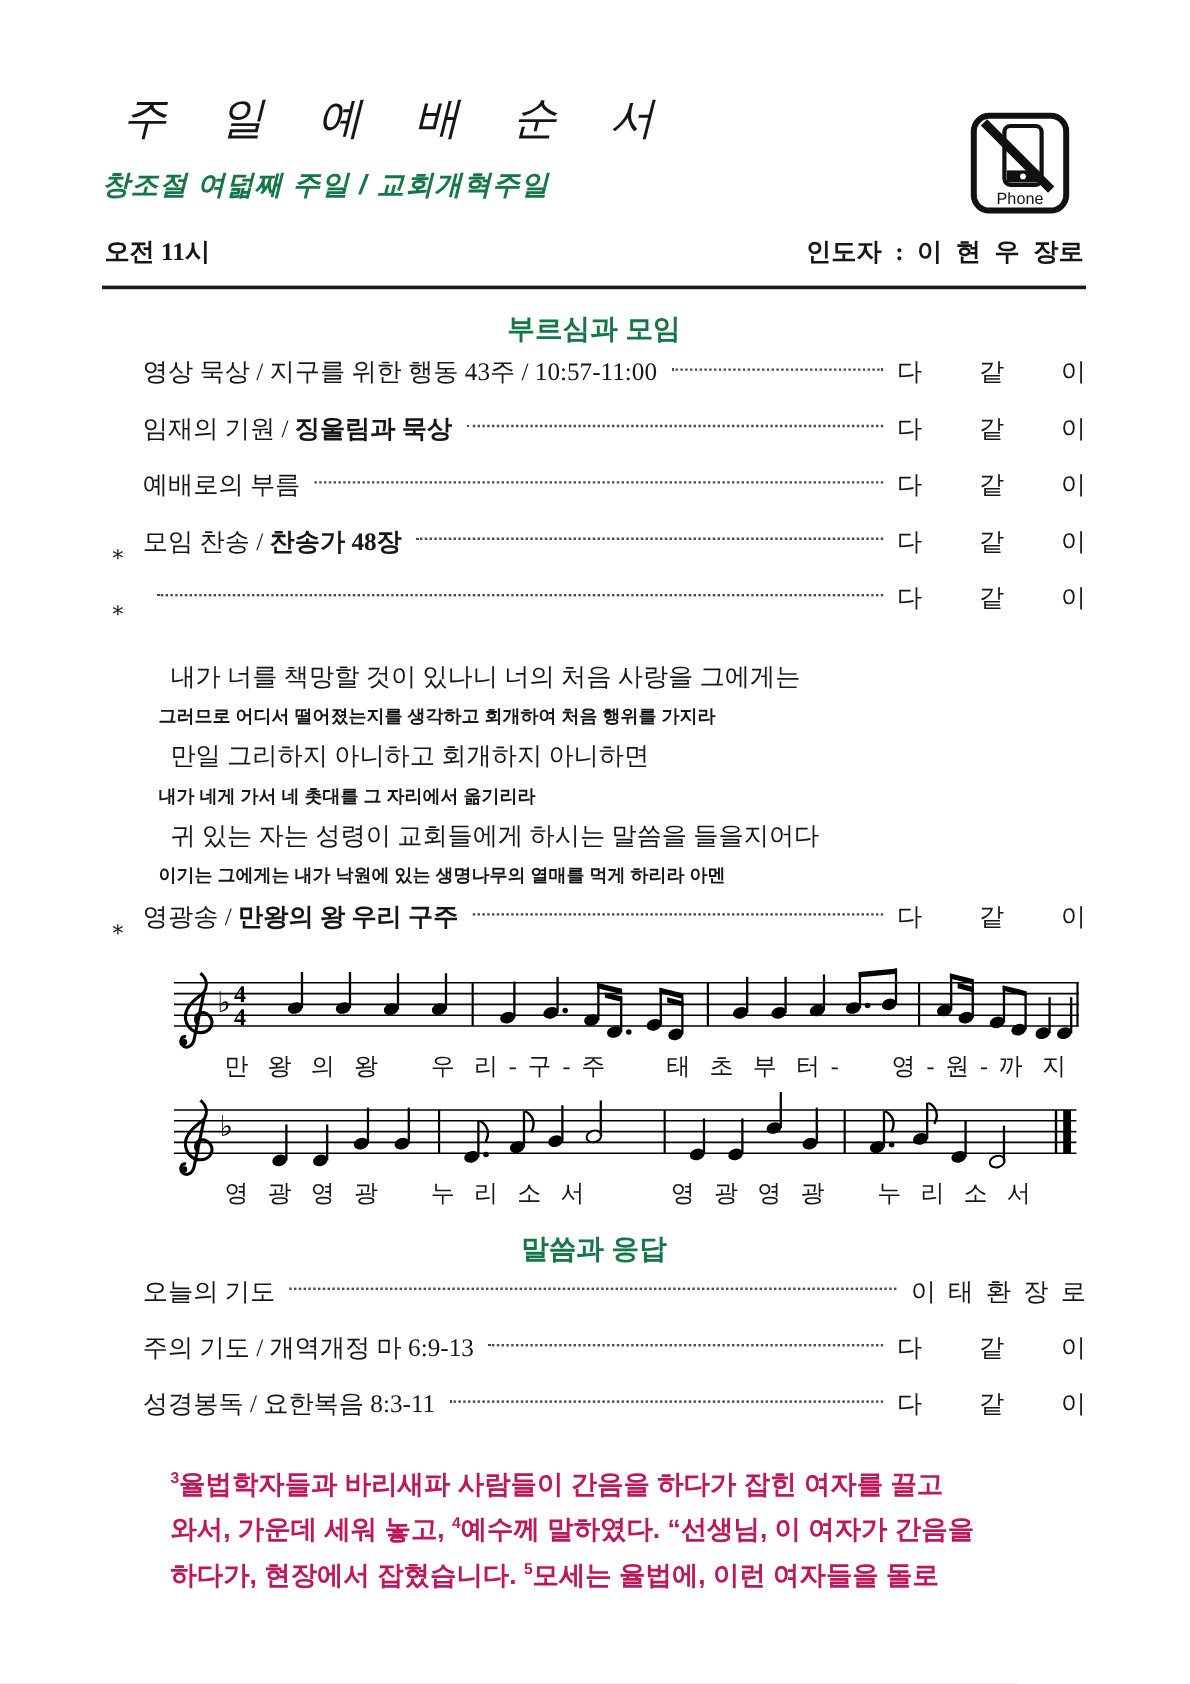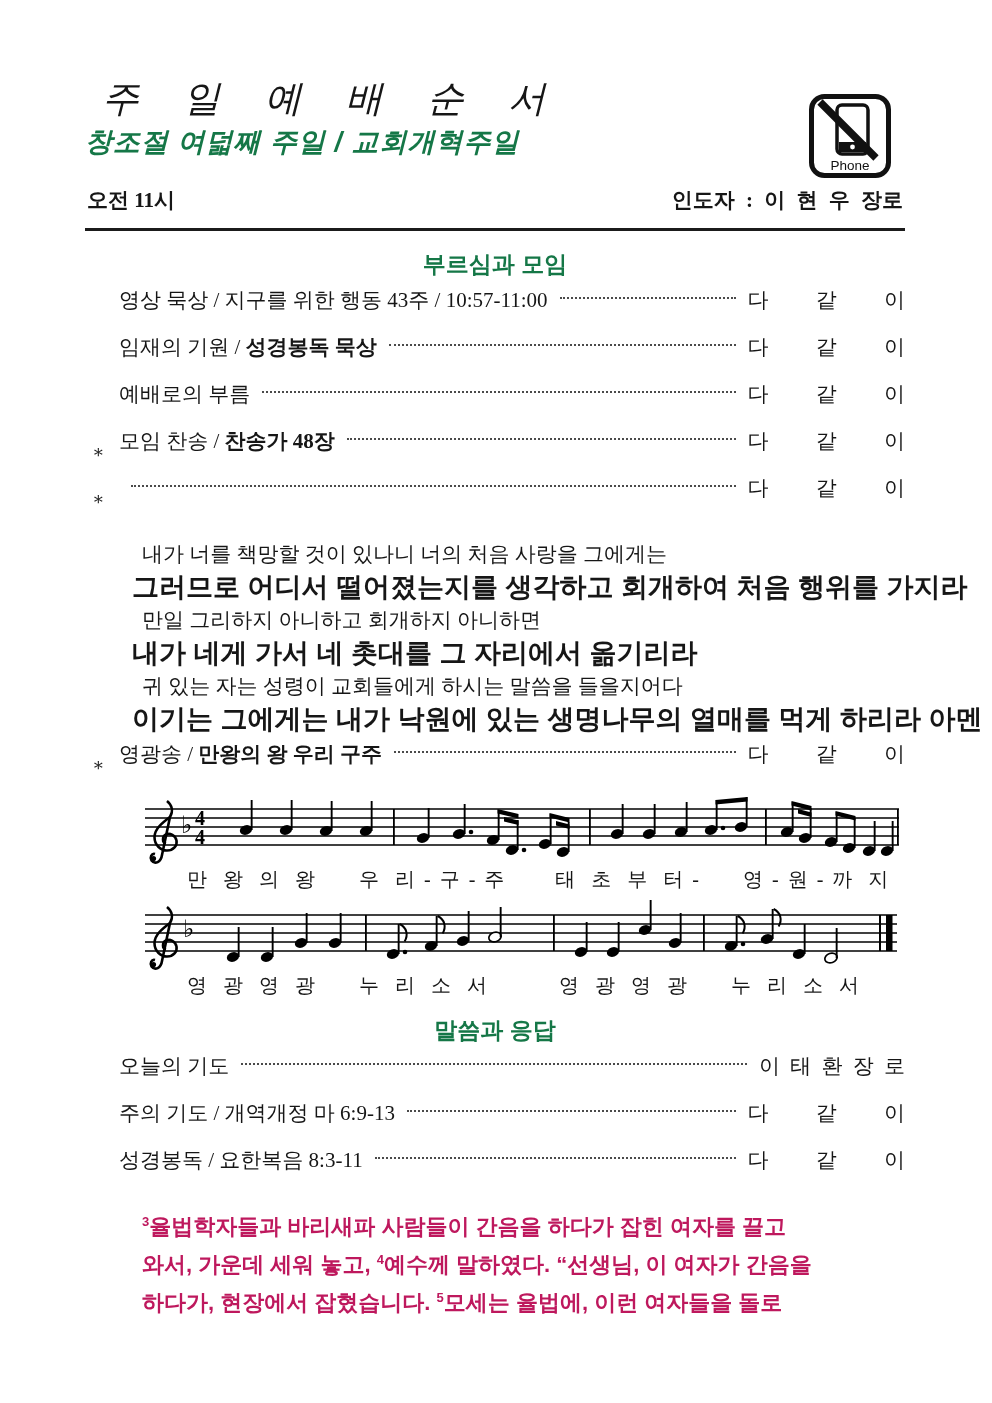--- a/index.html
+++ b/index.html
@@ -11,22 +11,23 @@
     color:#161616;overflow:hidden;
   }
   
   .header-center{text-align:left;font-style:italic;}
   .title{
     font-family:"Liberation Sans","DejaVu Sans",sans-serif;
     font-size:37px;font-weight:500;letter-spacing:17px;margin:0 0 0 17px;
     white-space:nowrap;
   }
   .subtitle{
-    font-family:"Liberation Sans","DejaVu Sans",sans-serif;
-    font-weight:bold;font-size:27px;letter-spacing:1px;
+    margin-top:15px;
+    font-family:"Liberation Sans","DejaVu Sans",sans-serif;
+    font-weight:bold;font-size:23px;letter-spacing:1px;
     color:var(--green);white-space:pre;
   }
   .phone-box{position:absolute;top:93px;right:100px;}
   .info-row{
     display:flex;justify-content:space-between;align-items:baseline;
     font-size:21px;margin-top:26px;padding:0 2px;font-weight:bold;
   }
   .sp6{word-spacing:6px;}
   .rule{border:none;border-top:3px solid #1b1b1b;margin:14px 0 0 0;}
   
@@ -47,21 +48,21 @@
   .row-text{white-space:pre;}
   .item-bold{font-weight:bold;}
   .dots{flex:1;height:0;border-bottom:2px dotted #4a4a4a;margin:11px 12px 0 12px;min-width:14px;}
   .right-all{word-spacing:42px;white-space:nowrap;}
   .right-name{word-spacing:5px;white-space:nowrap;}
   
   .reading{margin:17px 0 4px 0;padding-left:57px;}
   .r-line{font-size:21px;line-height:33px;white-space:pre;}
   .r-bold{
     font-family:"Liberation Sans","DejaVu Sans",sans-serif;
-    font-weight:bold;font-size:27px;margin-left:-10px;
+    font-weight:bold;font-size:15px;margin-left:-10px;
   }
   
   .music{margin-top:4px;padding-left:56px;}
   .staff-svg{display:block;}
   .lyrics{
     font-size:20px;white-space:pre;padding-left:46px;
     line-height:24px;margin:0 0 6px 0;letter-spacing:2px;
   }
   
   .scripture{
@@ -107,21 +108,21 @@
     <span class="star"></span>
     <span class="row-text">영상 묵상 / 지구를 위한 행동 43주 / 10:57-11:00</span>
       <b class="item-bold"></b>
     <span class="dots"></span>
     <span class="right-all">다 같 이</span>
   </div>
 
   <div class="order-row">
     <span class="star"></span>
     <span class="row-text">임재의 기원 / </span>
-      <b class="item-bold">성경봉독 묵상</b>
+      <b class="item-bold">징울림과 묵상</b>
     <span class="dots"></span>
     <span class="right-all">다 같 이</span>
   </div>
 
   <div class="order-row">
     <span class="star"></span>
     <span class="row-text">예배로의 부름</span>
       <b class="item-bold"></b>
     <span class="dots"></span>
     <span class="right-all">다 같 이</span>

